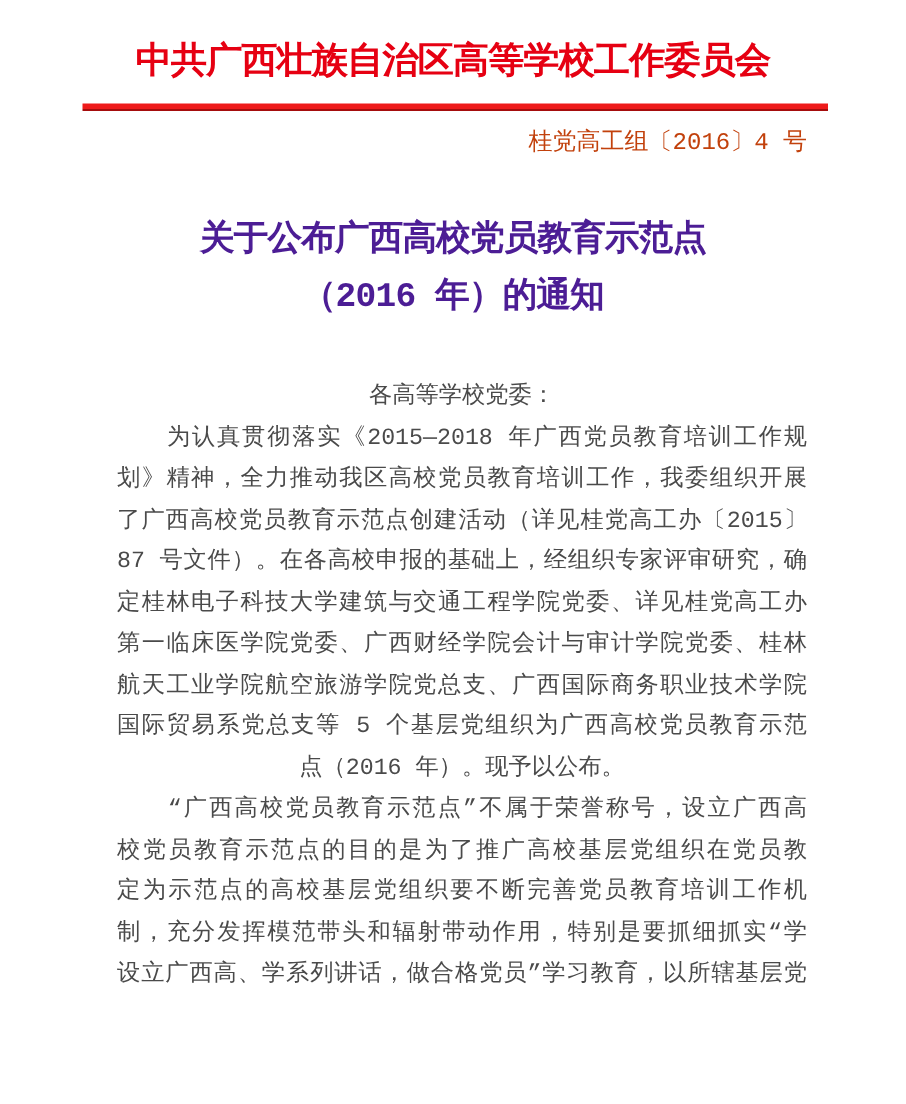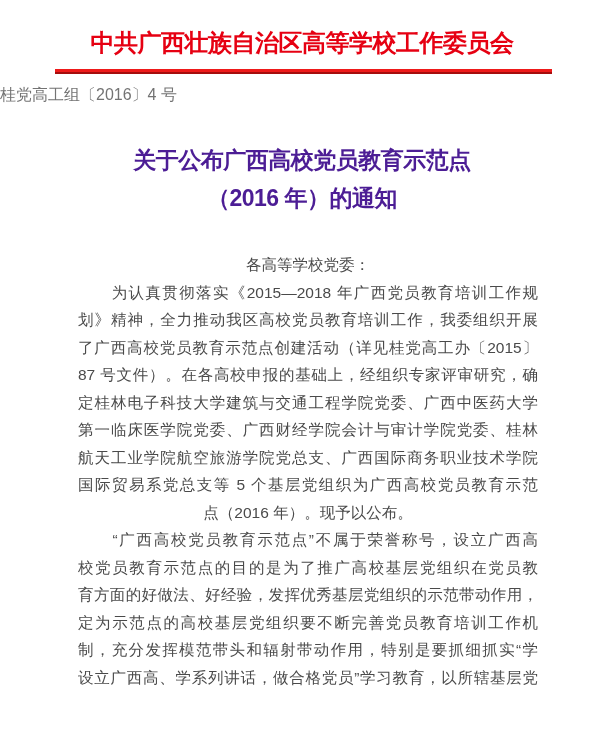--- a/index.html
+++ b/index.html
@@ -2,41 +2,42 @@
 <html><head>
 <meta charset="utf-8">
 <style>
   html, body { margin: 0; padding: 0; background: #ffffff; }
   .page {
     position: relative;
     width: 604px;
     height: 736px;
     background: #ffffff;
     overflow: hidden;
-    font-family: Liberation Sans, sans-serif;
+    font-family: Liberation Mono, monospace;
   }
   .org-name {
     margin-top: 26px;
     text-align: center;
     font-size: 24px;
     font-weight: bold;
     letter-spacing: -0.5px;
     line-height: 34px;
     color: #e60012;
   }
   .red-rule {
     margin: 9px 52px 0 55px;
     height: 5px;
     background: linear-gradient(to bottom, #ee1a1a 0%, #ee1a1a 68%, #a50d0d 68%, #a50d0d 100%);
   }
   .doc-number {
     margin: 11px 66px 0 0;
+    text-align: right;
     font-size: 16px;
     line-height: 20px;
-    color: #737373;
+    color: #c2410c;
   }
   .doc-title {
     margin-top: 36px;
     text-align: center;
     font-size: 23px;
     font-weight: bold;
     letter-spacing: -0.5px;
     line-height: 38px;
     color: #4c1d95;
   }
@@ -70,25 +71,24 @@
     <div>关于公布广西高校党员教育示范点</div>
     <div>（2016 年）的通知</div>
   </div>
 
   <div class="doc-body">
       <div class="body-line">各高等学校党委：</div>
       <div class="body-line justify">　　为认真贯彻落实《2015—2018 年广西党员教育培训工作规</div>
       <div class="body-line justify">划》精神，全力推动我区高校党员教育培训工作，我委组织开展</div>
       <div class="body-line justify">了广西高校党员教育示范点创建活动（详见桂党高工办〔2015〕</div>
       <div class="body-line justify">87 号文件）。在各高校申报的基础上，经组织专家评审研究，确</div>
-      <div class="body-line justify">定桂林电子科技大学建筑与交通工程学院党委、广西中医药大学</div>
+      <div class="body-line justify">定桂林电子科技大学建筑与交通工程学院党委、详见桂党高工办</div>
       <div class="body-line justify">第一临床医学院党委、广西财经学院会计与审计学院党委、桂林</div>
       <div class="body-line justify">航天工业学院航空旅游学院党总支、广西国际商务职业技术学院</div>
       <div class="body-line justify">国际贸易系党总支等 5 个基层党组织为广西高校党员教育示范</div>
       <div class="body-line">点（2016 年）。现予以公布。</div>
       <div class="body-line justify">　　“广西高校党员教育示范点”不属于荣誉称号，设立广西高</div>
       <div class="body-line justify">校党员教育示范点的目的是为了推广高校基层党组织在党员教</div>
-      <div class="body-line justify">育方面的好做法、好经验，发挥优秀基层党组织的示范带动作用，</div>
       <div class="body-line justify">定为示范点的高校基层党组织要不断完善党员教育培训工作机</div>
       <div class="body-line justify">制，充分发挥模范带头和辐射带动作用，特别是要抓细抓实“学</div>
       <div class="body-line justify">设立广西高、学系列讲话，做合格党员”学习教育，以所辖基层党</div>
     </div>
 </div>
 
 </body></html>

